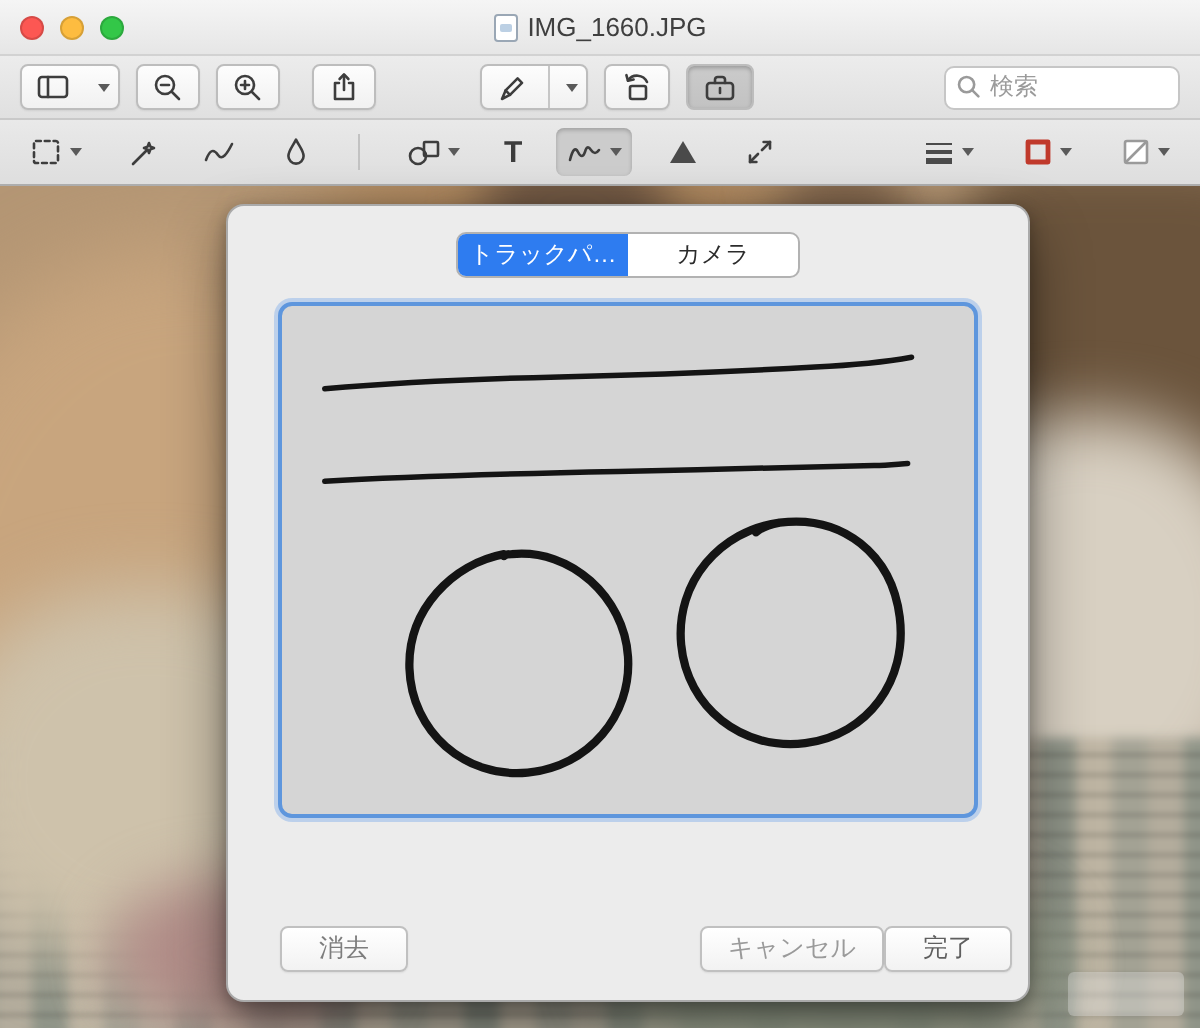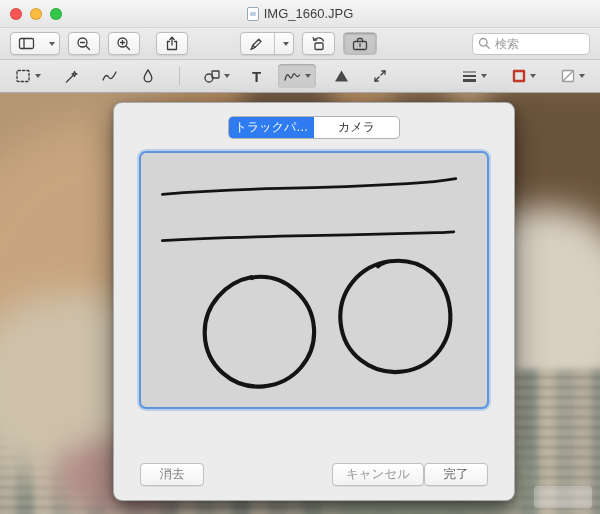--- a/index.html
+++ b/index.html
@@ -24,21 +24,21 @@
   .tb-btn { height:23px; min-width:32px; padding:0 7px; display:flex; align-items:center; justify-content:center; gap:4px;
     background:linear-gradient(#fdfdfd,#f1f1f1); border:1px solid #bdbdbd; border-radius:4px;
     box-shadow:0 0.5px 1px rgba(0,0,0,.08); }
   .tb-btn.pressed { background:linear-gradient(#cbcbcb,#c2c2c2); box-shadow:inset 0 1px 2px rgba(0,0,0,.25); }
   .split { display:flex; padding:0; overflow:hidden; }
   .split .part { height:100%; display:flex; align-items:center; justify-content:center; padding:0 6px; }
   .split .divider { width:1px; background:#c6c6c6; height:100%; }
   .chev { width:0; height:0; border-left:3.5px solid transparent; border-right:3.5px solid transparent; border-top:4px solid #5a5a5a; }
   .search-wrap { margin-left:auto; position:relative; }
   .search-input { width:118px; height:22px; border:1px solid #c6c6c6; border-radius:5px; background:#fff;
-    padding:0 6px 0 22px; font-size:12px; color:#333; outline:none; }
+    padding:0 6px 0 22px; font-size:12px; color:#333; outline:none;font-family:Liberation Mono, monospace; }
   .search-input::placeholder { color:#9b9b9b; }
   .search-mag { position:absolute; left:6px; top:4px; }
 
   .markupbar { position:absolute; top:60px; left:0; width:600px; height:33px;
     background:linear-gradient(#e9e9e9,#dedede); border-bottom:1px solid #adadad;
     display:flex; align-items:center; padding:0 10px; }
   .mgroup { display:flex; align-items:center; gap:12px; }
   .mgroup.right { margin-left:auto; gap:14px; }
   .tool { height:24px; padding:0 5px; display:flex; align-items:center; gap:3px; border-radius:4px; }
   .tool.active { background:#cccccc; box-shadow:inset 0 1px 2px rgba(0,0,0,.22); }
@@ -87,21 +87,21 @@
 
   .sig-canvas { width:350px; height:258px; margin:12px auto 0; background:#d5d5d5;
     border:2px solid #5e96dd; border-radius:7px; box-shadow:0 0 0 2px rgba(130,175,235,.45); overflow:hidden; }
   .sig-canvas svg { display:block; width:100%; height:100%; }
   .stroke { fill:none; stroke:#141414; stroke-linecap:round; stroke-linejoin:round; }
   .stroke.thin { stroke-width:2.8; }
   .stroke.thick { stroke-width:4.2; }
 
   .instruction { margin-top:14px; text-align:center; font-size:13px; color:#3f3f3f; }
 
-  .pop-buttons { position:absolute; left:26px; right:26px; bottom:14px; display:flex; align-items:center; }
+  .pop-buttons { position:absolute; left:26px; right:8px; bottom:14px; display:flex; align-items:center; }
   .pbtn { height:23px; border:1px solid #c0c0c0; border-radius:4px;
     background:linear-gradient(#ffffff,#f2f2f2); font-size:12.5px; display:flex; align-items:center; justify-content:center;
     box-shadow:0 0.5px 1px rgba(0,0,0,.08); }
   .pbtn.clear { width:64px; color:#7d7d7d; }
   .pbtn.cancel { width:92px; color:#9a9a9a; margin-left:auto; }
   .pbtn.done { width:64px; color:#5f5f5f; }
 </style>
 </head>
 <body>
 

